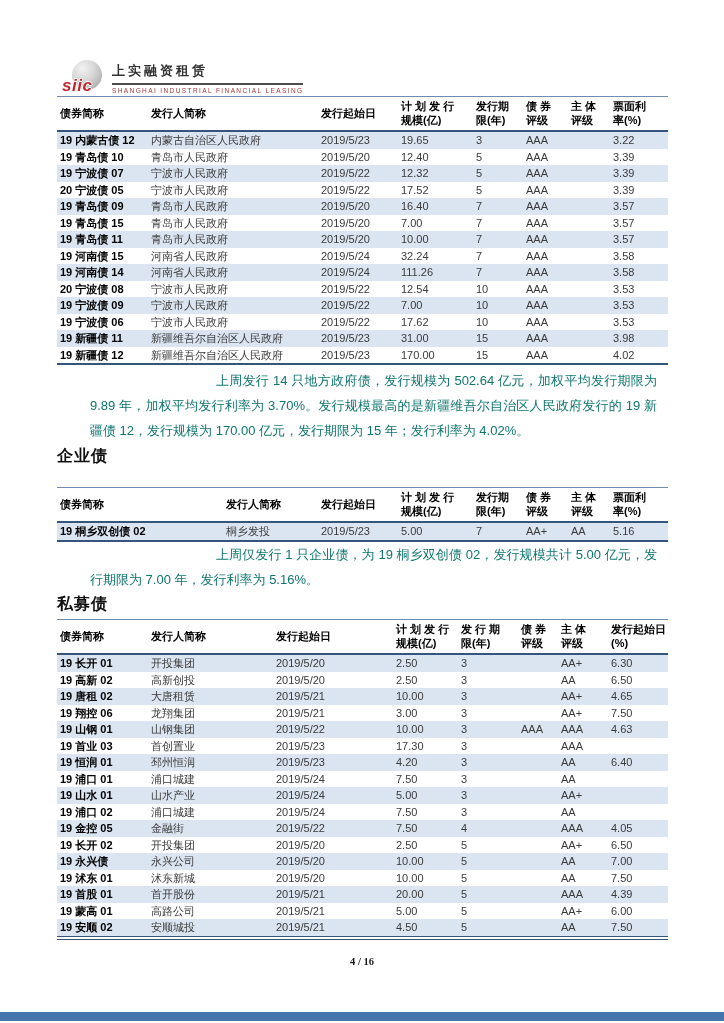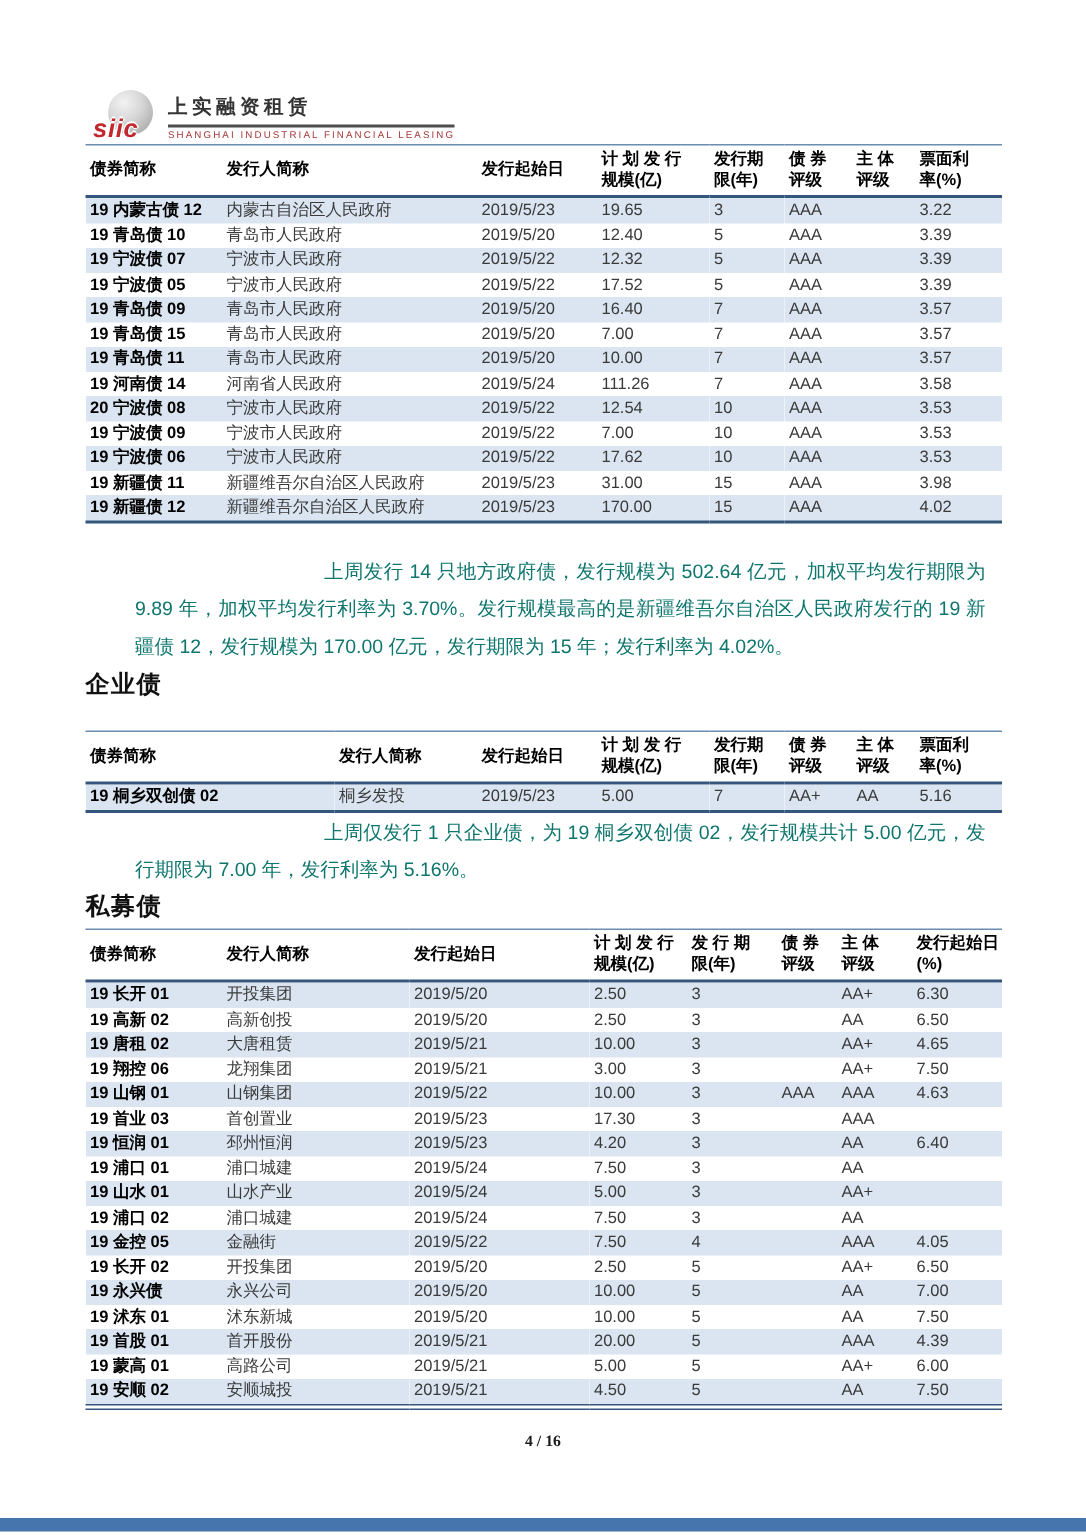--- a/index.html
+++ b/index.html
@@ -120,21 +120,21 @@
           <td>19 宁波债 07</td>
           <td>宁波市人民政府</td>
           <td>2019/5/22</td>
           <td>12.32</td>
           <td>5</td>
           <td>AAA</td>
           <td></td>
           <td>3.39</td>
         </tr>
         <tr>
-          <td>19 宁波债 05</td>
+          <td>20 宁波债 05</td>
           <td>宁波市人民政府</td>
           <td>2019/5/22</td>
           <td>17.52</td>
           <td>5</td>
           <td>AAA</td>
           <td></td>
           <td>3.39</td>
         </tr>
         <tr>
           <td>19 青岛债 09</td>
@@ -158,20 +158,30 @@
         </tr>
         <tr>
           <td>19 青岛债 11</td>
           <td>青岛市人民政府</td>
           <td>2019/5/20</td>
           <td>10.00</td>
           <td>7</td>
           <td>AAA</td>
           <td></td>
           <td>3.57</td>
+        </tr>
+        <tr>
+          <td>19 河南债 15</td>
+          <td>河南省人民政府</td>
+          <td>2019/5/24</td>
+          <td>32.24</td>
+          <td>7</td>
+          <td>AAA</td>
+          <td></td>
+          <td>3.58</td>
         </tr>
         <tr>
           <td>19 河南债 14</td>
           <td>河南省人民政府</td>
           <td>2019/5/24</td>
           <td>111.26</td>
           <td>7</td>
           <td>AAA</td>
           <td></td>
           <td>3.58</td>

